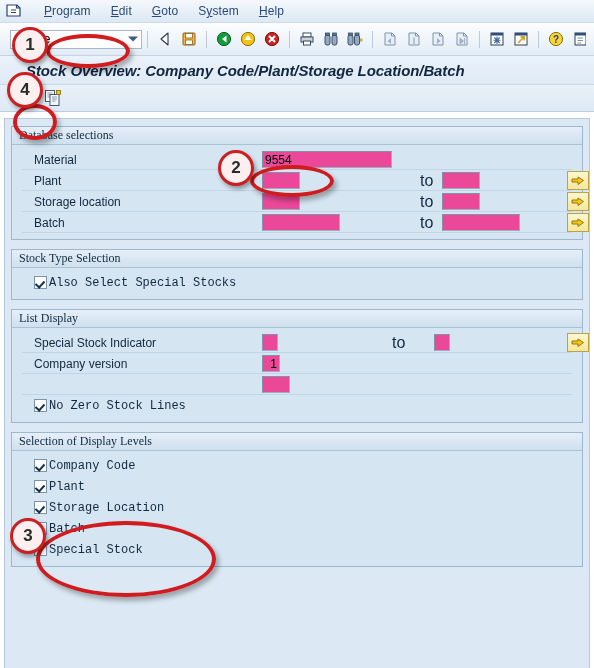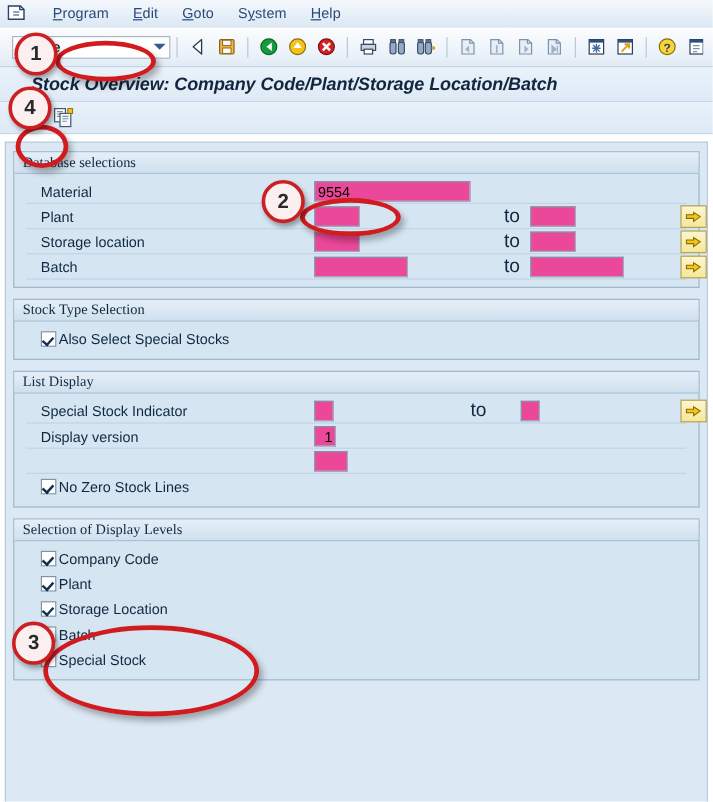--- a/index.html
+++ b/index.html
@@ -211,20 +211,21 @@
     align-items: center;
     justify-content: center;
   }
 
   
   .cbrow {
     display: flex;
     align-items: center;
     height: 21px;
     padding-left: 22px;
+    font-family: Liberation Mono, monospace;
   }
   .cbox {
     width: 13px;
     height: 13px;
     background: #ffffff;
     border: 1px solid #7e93a8;
     box-sizing: border-box;
     position: relative;
     flex: 0 0 auto;
   }
@@ -518,21 +519,21 @@
         <span class="fld" style="left:422px; width:16px;"></span>
         <span class="arrowbtn" style="left:555px;">
           <svg width="14" height="12" viewBox="0 0 14 12">
                 <path d="M1 4 H7 V2 L12.5 5.5 L7 9.5 V7 H1 Z" fill="#f5c518" stroke="#8a6d08" stroke-width="0.9"></path>
               </svg>
         </span>
       </div>
 
       <div class="row">
         <span class="underline"></span>
-        <span class="lbl">Display version</span>
+        <span class="lbl">Company version</span>
         <span class="fld" style="left:250px; width:18px; text-align:right;">1</span>
       </div>
 
       <div class="row">
         <span class="underline"></span>
         <span class="fld" style="left:250px; width:28px;"></span>
       </div>
 
       <div class="cbrow">
         <span class="cbox checked"></span>

